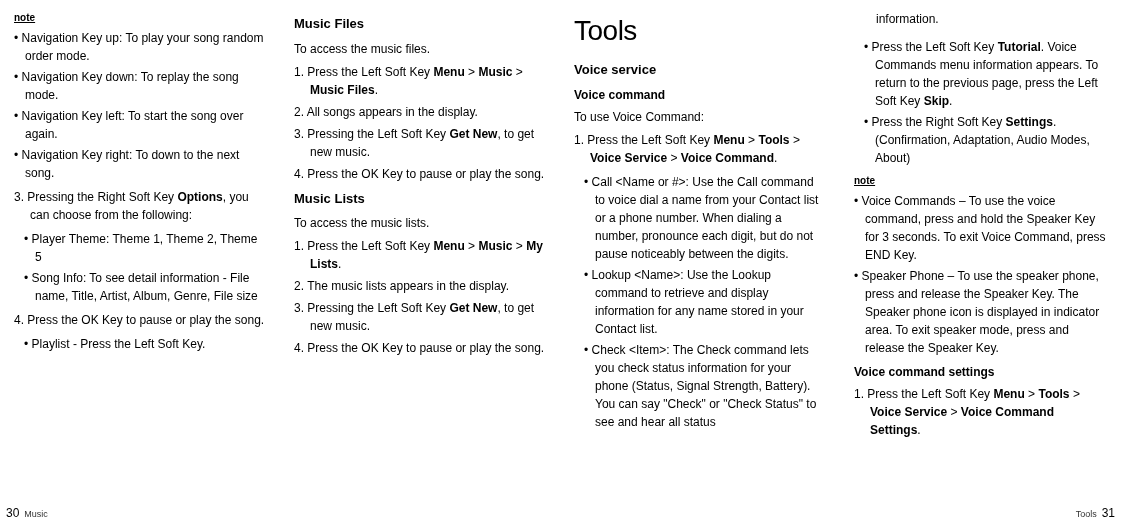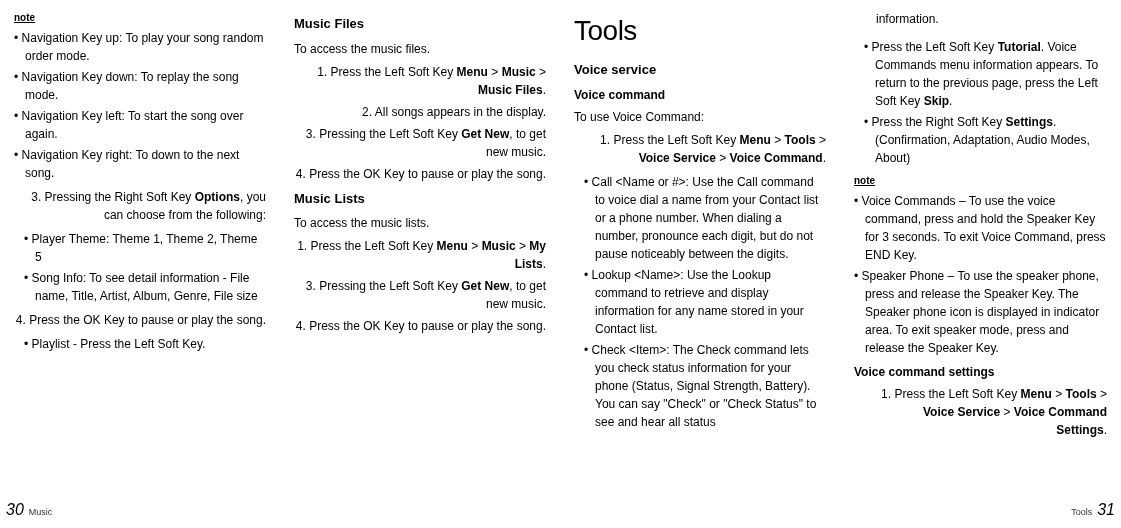--- a/index.html
+++ b/index.html
@@ -48,34 +48,34 @@
       font-weight: bold;
       text-decoration: underline;
       margin-bottom: 4px;
       display: block;
     }
     p { margin-bottom: 5px; }
     .bullet-list { list-style: none; margin-bottom: 6px; }
     .bullet-list li { padding-left: 11px; text-indent: -11px; margin-bottom: 3px;}
     .bullet-list li:before { content: "• "; }
     .sub-bullet { padding-left: 10px; }
-    .num-list { list-style: none; margin-bottom: 6px; text-align: right; }
+    .num-list { list-style: none; margin-bottom: 6px; }
     .b { font-weight: bold; }
     .footer-left, .footer-right {
       position: absolute;
       bottom: 6px;
       font-size: 9px;
       color: #333;
       display: flex;
       align-items: baseline;
       gap: 5px;
     }
     .footer-left { left: 6px; }
     .footer-right { right: 6px; }
-    .pagenum { font-size: 16px; color: #000; font-style: italic; }
+    .pagenum { font-size: 12px; color: #000; }
   </style>
 </head>
 <body>
 
 <div class="page">
 
   <div class="col col1">
     <span class="note-label">note</span>
     <ul class="bullet-list">
       <li>Navigation Key up: To play your song random order mode.</li>
@@ -113,20 +113,21 @@
       </div>
       <div style="padding-left:16px;text-indent:-16px;margin-bottom:4px;">4. Press the OK Key to pause or play the song.</div>
     </div>
 
     <h2>Music Lists</h2>
     <p>To access the music lists.</p>
     <div class="num-list">
       <div style="padding-left:16px;text-indent:-16px;margin-bottom:4px;">
         <span>1. Press the Left Soft Key </span><span class="b">Menu</span><span> &gt; </span><span class="b">Music</span><span> &gt; </span><span class="b">My Lists</span><span>.</span>
       </div>
+      <div style="padding-left:16px;text-indent:-16px;margin-bottom:4px;">2. The music lists appears in the display.</div>
       <div style="padding-left:16px;text-indent:-16px;margin-bottom:4px;">
         <span>3. Pressing the Left Soft Key </span><span class="b">Get New</span><span>, to get new music.</span>
       </div>
       <div style="padding-left:16px;text-indent:-16px;margin-bottom:4px;">4. Press the OK Key to pause or play the song.</div>
     </div>
   </div>
 
   <div class="col col3">
     <h1>Tools</h1>
     <h2>Voice service</h2>

